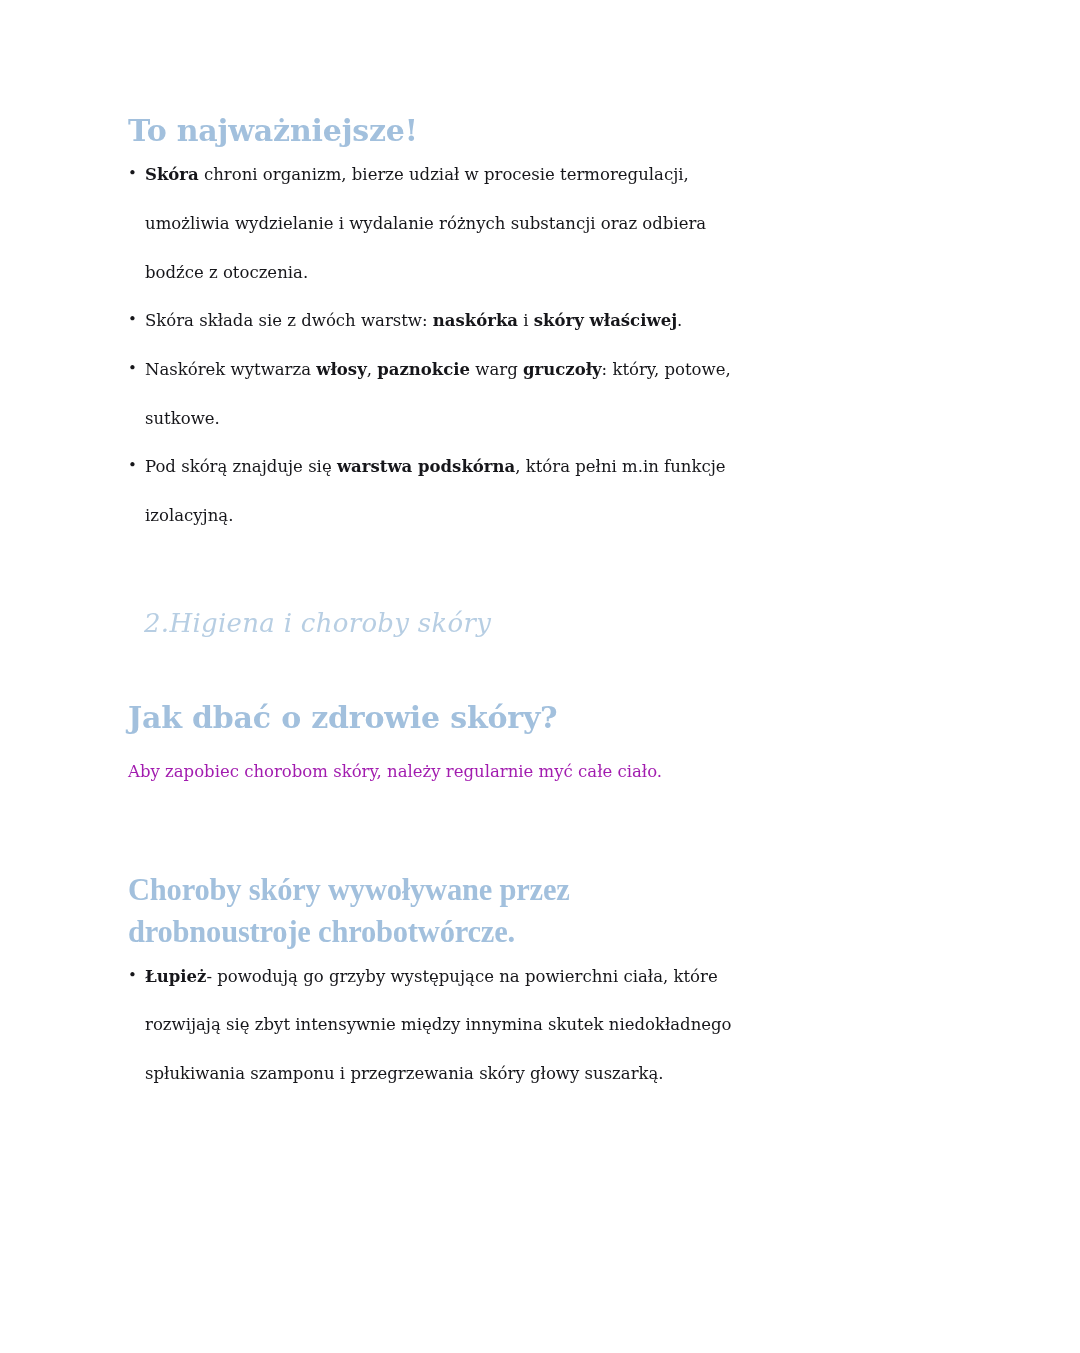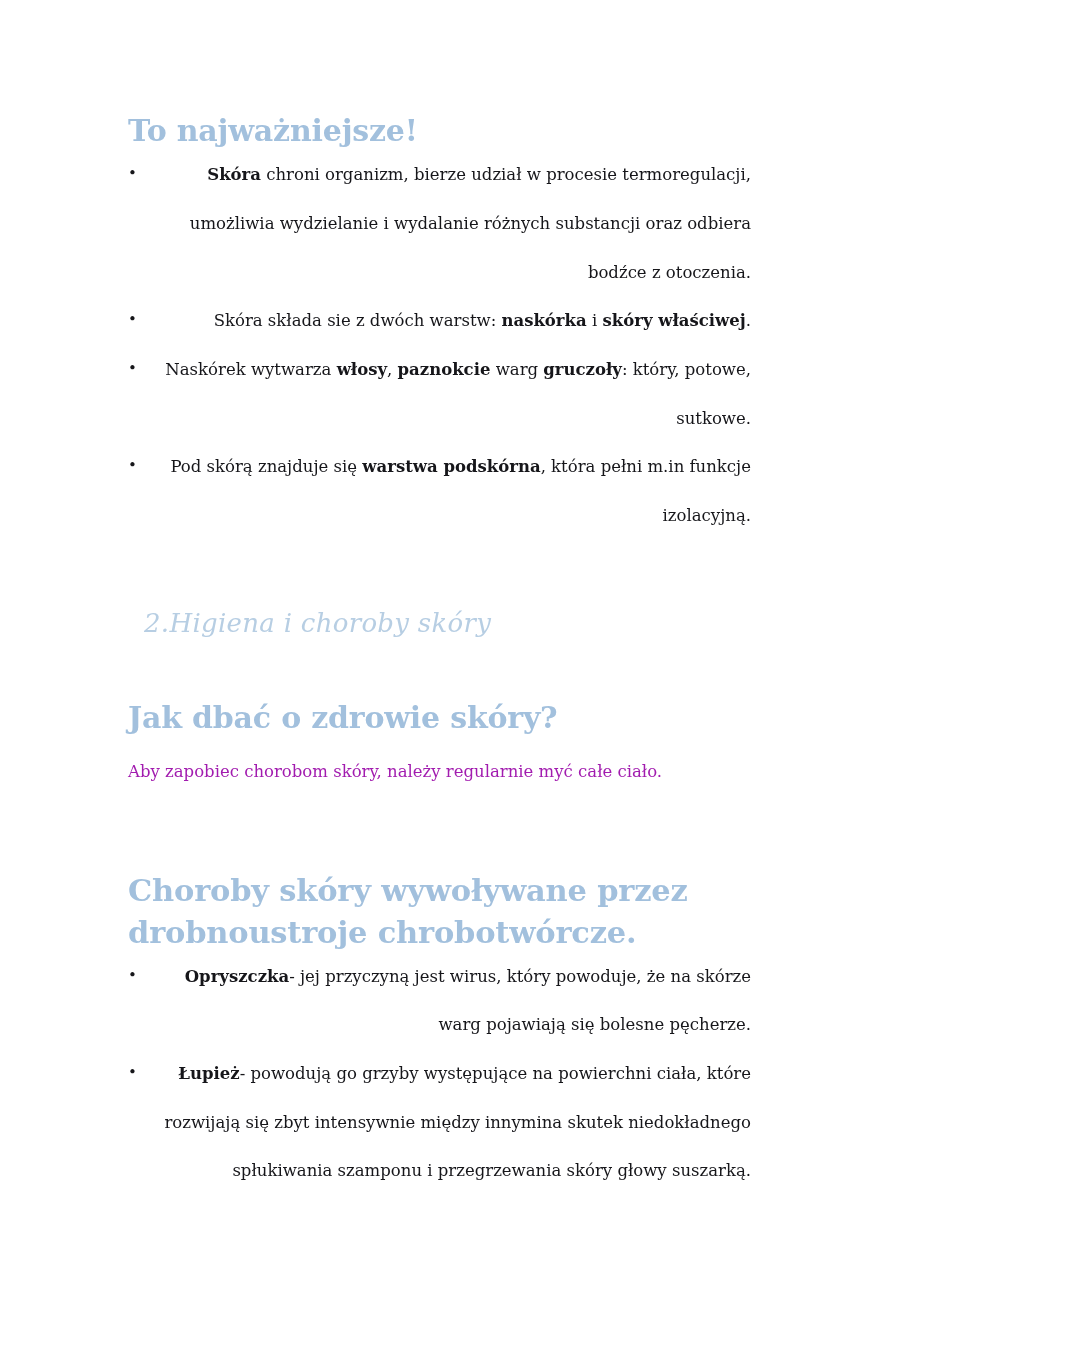--- a/index.html
+++ b/index.html
@@ -81,24 +81,24 @@
     color: #16161a;
   }
   ul.bullets > li b { font-weight: bold; }
 
   
   .block-top     { margin-top: 0; }
   .gap-after-h1  { margin-top: 22px; }
   .gap-script    { margin-top: 66px; }
   .gap-h2        { margin-top: 56px; }
   .gap-p-after-h2{ margin-top: 10px; }
-  .gap-h3        { margin-top: 72px; }
+  .gap-h3        { margin-top: 72px; font-family: Liberation Serif, serif; }
   .gap-list3     { margin-top: 16px; }
 
-  .w-narrow { max-width: 845px; text-align: right; }
+  .w-narrow { max-width: 845px; }
 </style>
 </head>
 <body>
 
 <div class="page">
 
   <h1 class="h-slab block-top">To najważniejsze!</h1>
 
   <ul class="bullets gap-after-h1 w-narrow">
     <li><b>Skóra</b><span> chroni organizm, bierze udział w procesie termoregulacji, umożliwia wydzielanie i wydalanie różnych substancji oraz odbiera bodźce z otoczenia.</span></li>
@@ -109,17 +109,16 @@
 
   <h2 class="h-script gap-script">2.Higiena i choroby skóry</h2>
 
   <h2 class="h-slab gap-h2">Jak dbać o zdrowie skóry?</h2>
 
   <p class="para gap-p-after-h2">Aby zapobiec chorobom skóry, należy regularnie myć całe ciało.</p>
 
   <h2 class="h-slab big gap-h3">Choroby skóry wywoływane przez drobnoustroje chrobotwórcze.</h2>
 
   <ul class="bullets gap-list3 w-narrow">
-    <li><b>Opryszczka</b><span>- jej przyczyną jest wirus, który powoduje, że na skórze warg pojawiają się bolesne pęcherze.</span></li>
     <li><b>Łupież</b><span>- powodują go grzyby występujące na powierchni ciała, które rozwijają się zbyt intensywnie między innymina skutek niedokładnego spłukiwania szamponu i przegrzewania skóry głowy suszarką.</span></li>
   </ul>
 
 </div>
 
 </body></html>

